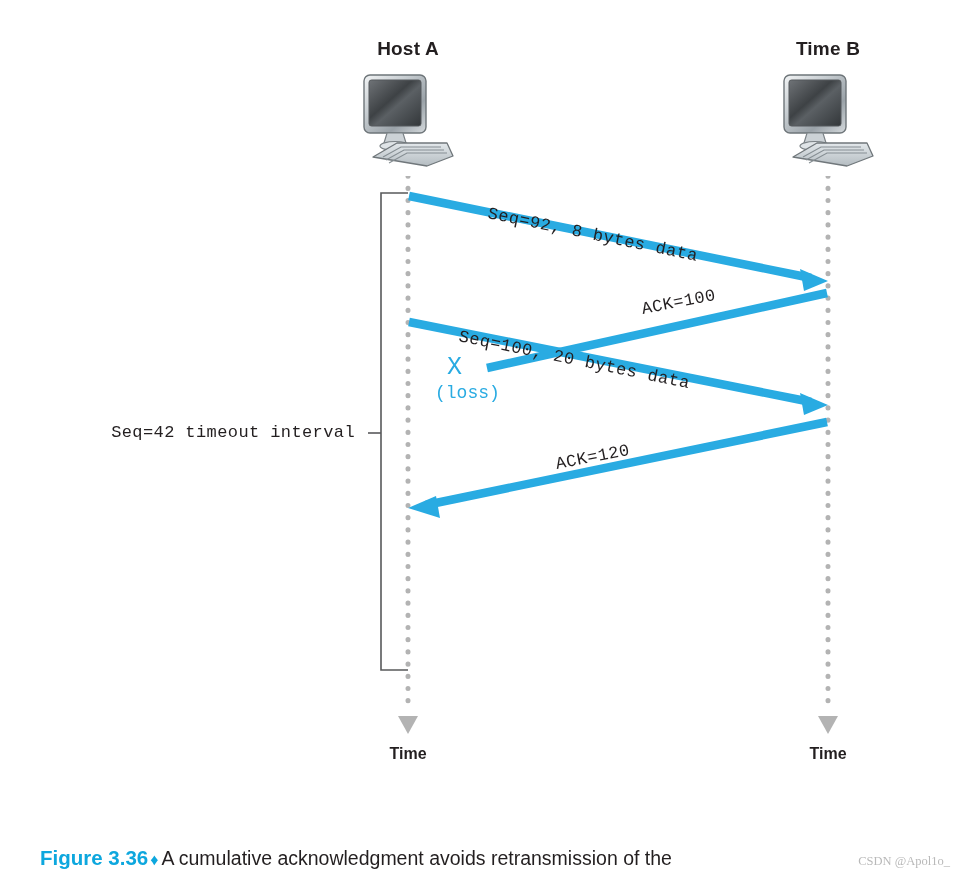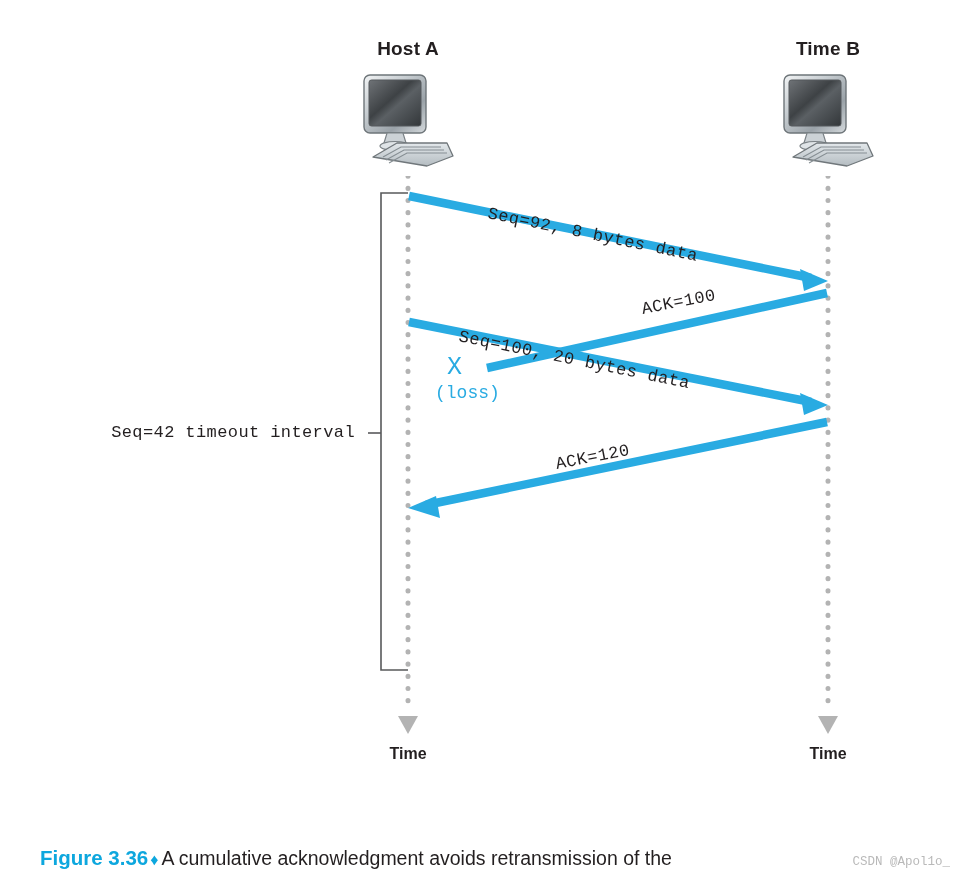--- a/index.html
+++ b/index.html
@@ -150,21 +150,21 @@
   #caption-indent {
     display: block;
     padding-left: 109px;
   }
 
   
   #watermark {
     position: absolute;
     right: 14px;
     bottom: 8px;
-    font-family: Liberation Mono, monospace;
+    font-family: Liberation Serif, serif;
     font-size: 12.5px;
     color: #b9b9b9;
     white-space: nowrap;
   }
 </style>
 </head>
 <body>
 
 <div id="figure-root">
 

